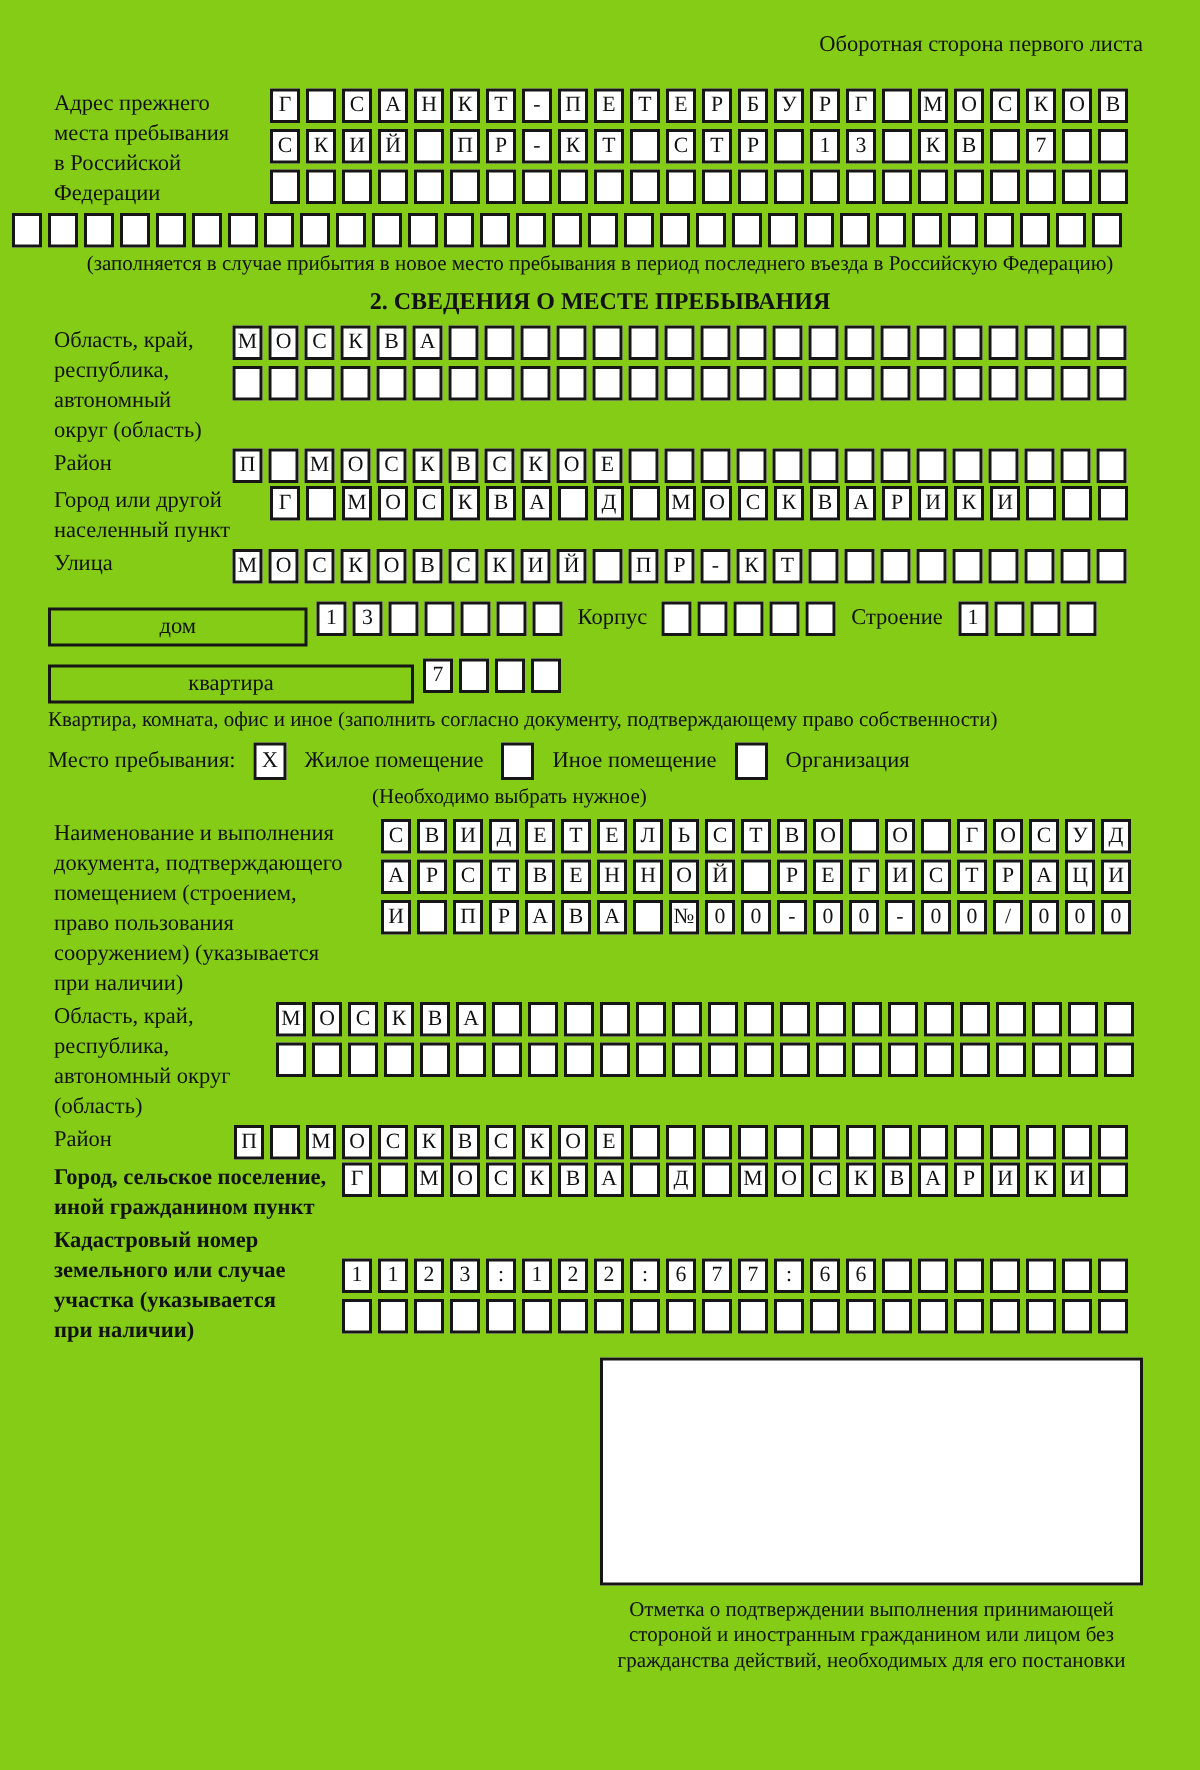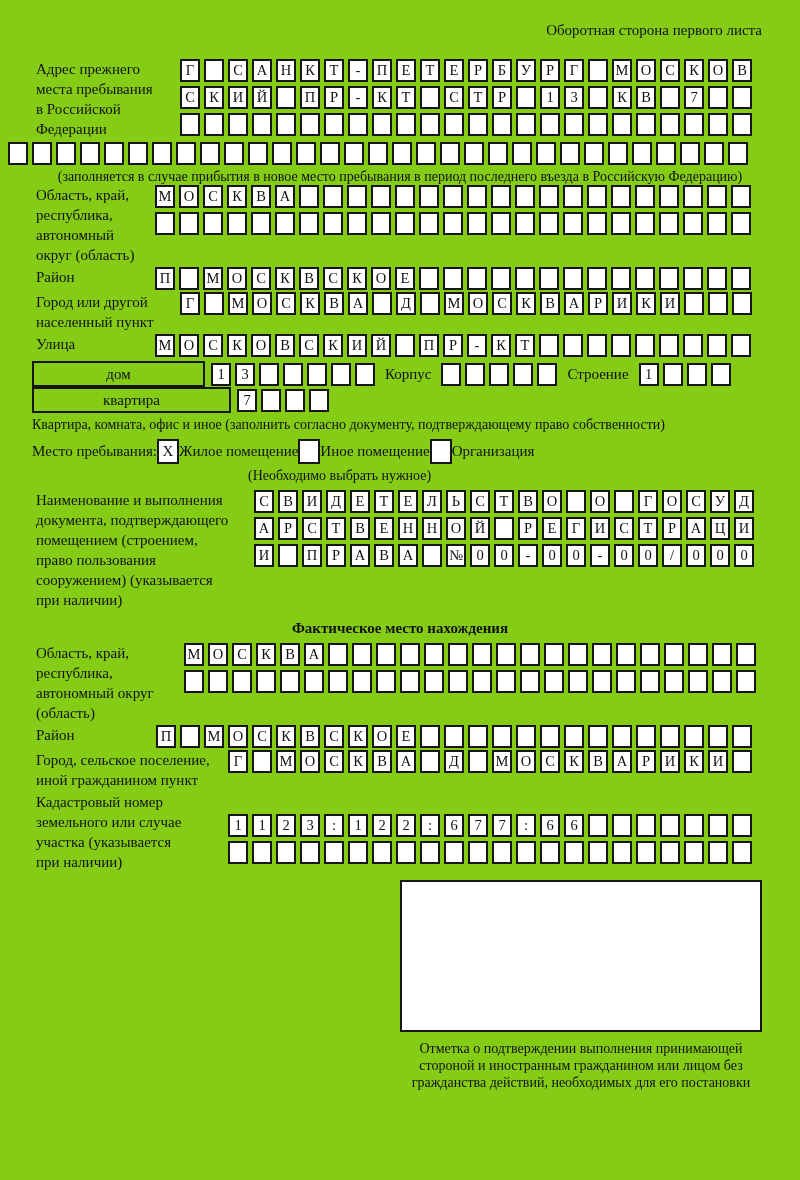--- a/index.html
+++ b/index.html
@@ -19,35 +19,35 @@
   }
   .rows .boxrow{margin-bottom:4px;}
   .field{display:flex;align-items:flex-start;margin-bottom:2px;}
   .lbl{font-size:15px;line-height:20px;flex-shrink:0;}
   .w-prev{width:144px;}
   .w-sec{width:119px;}
   .w-city2{width:144px;}
   .w-doc{width:218px;}
   .w-regA{width:148px;}
   .w-distA{width:120px;}
-  .w-cityA{width:192px;}
+  .w-cityA{width:192px;font-weight:bold;}
   .fullrow{margin-left:-28px;margin-top:1px;}
   .note-c{text-align:center;font-size:14px;line-height:16px;margin-top:4px;}
   .h2{font-weight:bold;font-size:16px;text-align:center;margin:8px 0 6px 0;}
   .h3{font-weight:bold;font-size:15px;text-align:center;margin:10px 0 6px 0;}
   .caption{font-size:14px;line-height:16px;margin:4px 0 6px -4px;}
   .houserow{display:flex;align-items:center;gap:6px;margin:4px 0 0 -4px;}
   .widebox{
     box-sizing:border-box;height:26px;border:2px solid #161616;
-    display:flex;align-items:center;justify-content:center;font-size:15px;flex-shrink:0;
+    display:flex;align-items:center;justify-content:center;font-size:15px;flex-shrink:0;margin-top:12px;
   }
   .wb-dom{width:173px;}
-  .wb-kv{width:199px;}
+  .wb-kv{width:244px;}
   .inline-lbl{font-size:15px;padding:0 4px;white-space:nowrap;}
-  .stayrow{display:flex;align-items:center;margin:6px 0 0 -4px;font-size:15px;}
+  .stayrow{display:flex;align-items:center;gap:12px;margin:6px 0 0 -4px;font-size:15px;}
   .checkcell{flex-basis:22px;width:22px;height:25px;font-size:15px;}
   .stay-note{font-size:14px;margin:4px 0 6px 0;padding-left:212px;}
   .fact-note{text-align:center;font-size:14px;line-height:17px;margin-bottom:6px;}
   .markbox{
     box-sizing:border-box;width:362px;height:152px;border:2px solid #161616;
     margin:8px 0 0 364px;background:#fff;
   }
   .markcaption{width:400px;margin:8px 0 0 345px;text-align:center;font-size:14px;line-height:17px;}
 </style>
 </head>
@@ -174,20 +174,21 @@
         <span class="cell"></span>
         <span class="cell"></span>
         <span class="cell"></span>
         <span class="cell"></span>
         <span class="cell"></span>
         <span class="cell"></span>
         <span class="cell"></span>
       </div>
     <div class="note-c">(заполняется в случае прибытия в новое место пребывания в период последнего въезда в Российскую Федерацию)</div>
 
+    <div class="h2">2. СВЕДЕНИЯ О МЕСТЕ ПРЕБЫВАНИЯ</div>
 
     <div class="field">
       <div class="lbl w-sec">
           <div>Область, край,</div>
           <div>республика,</div>
           <div>автономный</div>
           <div>округ (область)</div>
         </div>
       <div class="rows">
         <div class="boxrow">
@@ -471,21 +472,20 @@
             <span class="cell">0</span>
             <span class="cell">0</span>
             <span class="cell">/</span>
             <span class="cell">0</span>
             <span class="cell">0</span>
             <span class="cell">0</span>
           </div>
       </div>
     </div>
 
-    <div class="h3">Фактическое место нахождения</div>
 
     <div class="field">
       <div class="lbl w-regA">
           <div>Область, край,</div>
           <div>республика,</div>
           <div>автономный округ</div>
           <div>(область)</div>
         </div>
       <div class="rows">
         <div class="boxrow">

